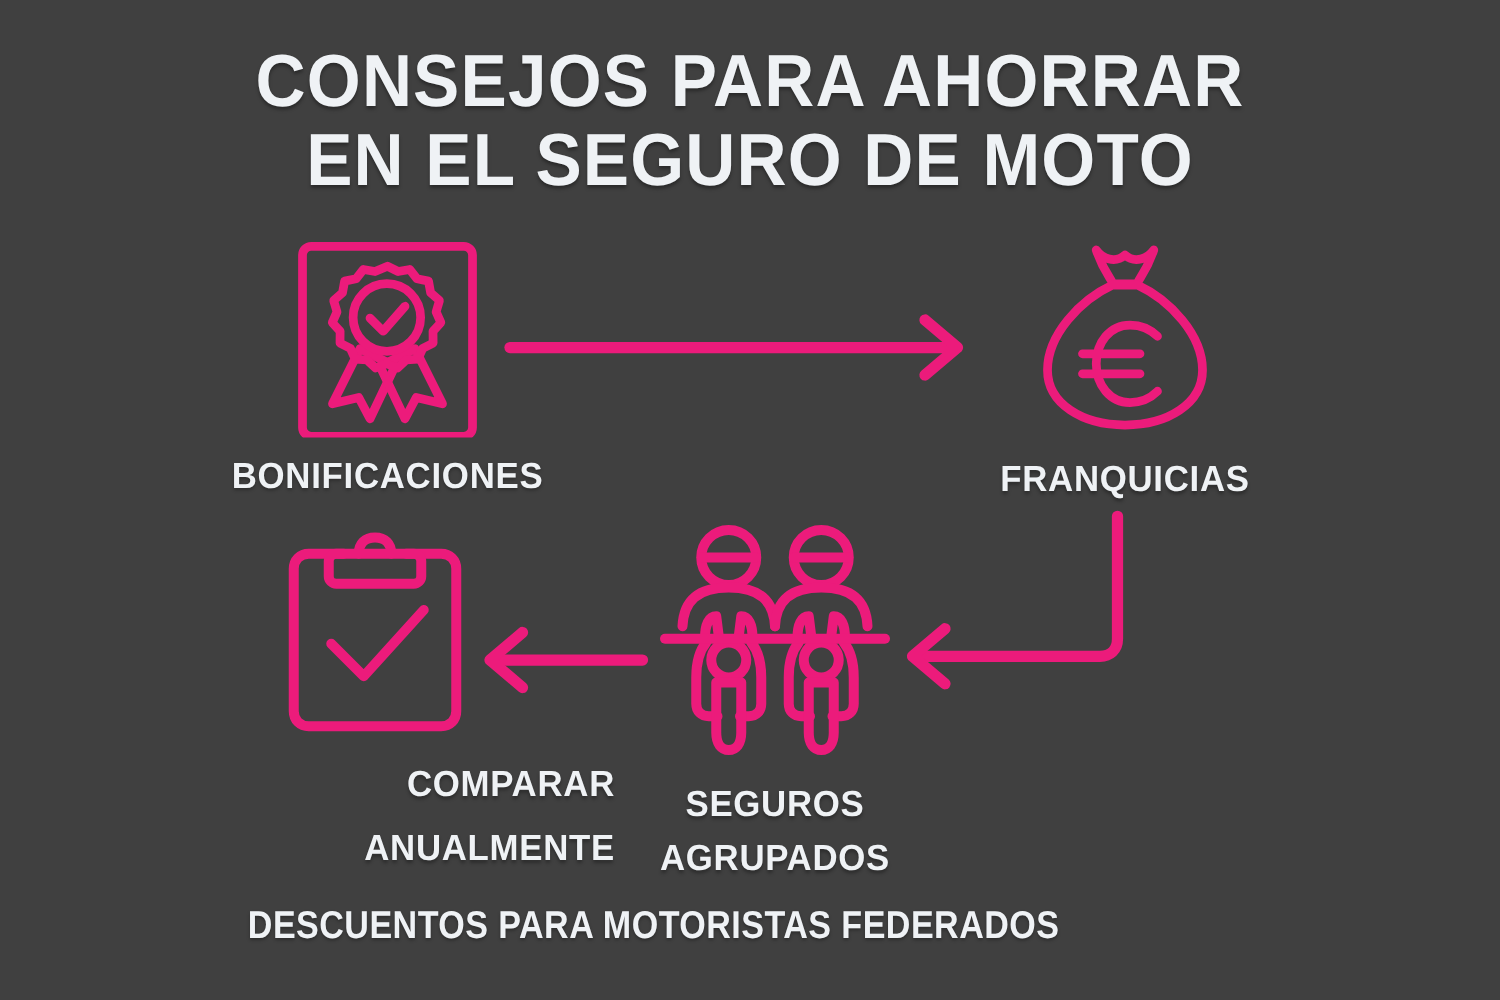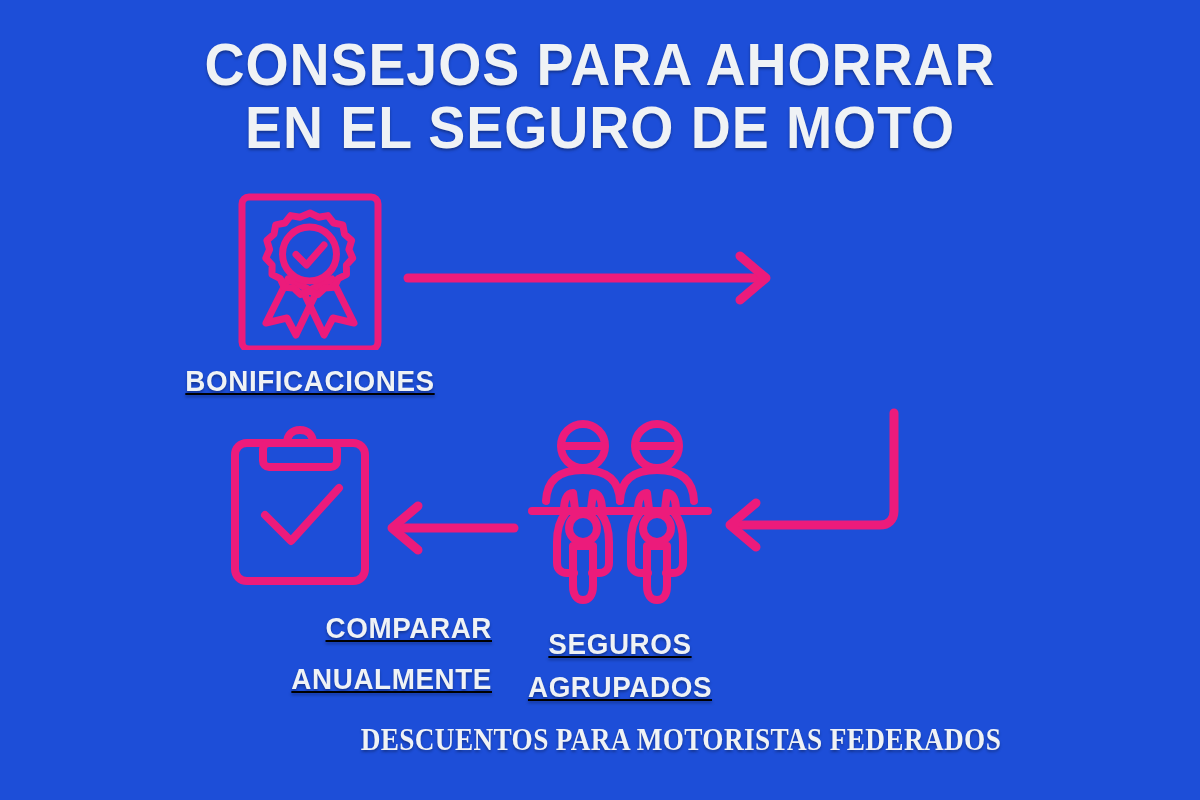--- a/index.html
+++ b/index.html
@@ -35,21 +35,20 @@
     letter-spacing: 1.0px;
     transform: scaleX(0.94);
     text-shadow: 0 2px 3px rgba(0,0,0,0.35);
     white-space: nowrap;
   }
 
   
   .node {
     position: absolute;
     text-align: center;
-    text-decoration: underline;
   }
   .node-icon {
     display: block;
     margin: 0 auto;
   }
   .node-label {
     display: block;
     color: #f1f4f6;
     font-weight: bold;
     font-size: 29px;
@@ -77,39 +76,38 @@
   #arrow-top     { left: 400px; top: 248px; }
   #arrow-right-l { left: 700px; top: 395px; }
   #arrow-left    { left: 372px; top: 498px; }
 
   
   .footer {
     position: absolute;
     left: 0;
     top: 722px;
     width: 1045px;
-    text-align: right;
-    font-family: Liberation Serif, serif;
+    text-align: center;
   }
   .footer-text {
     color: #eef1f4;
     font-weight: bold;
     font-size: 31px;
     line-height: 36px;
     letter-spacing: 0.4px;
     transform: scaleX(0.88);
     display: inline-block;
     text-shadow: 0 2px 3px rgba(0,0,0,0.32);
     white-space: nowrap;
   }
 </style>
 </head>
 <body>
 
-<div id="canvas" style="background: #1d4ed8;">
+<div id="canvas" style="background: #404040;">
 
   <div class="title-block">
     <span class="title-line" style="color: rgb(239, 242, 245);">CONSEJOS PARA AHORRAR</span>
     <span class="title-line" style="color: rgb(239, 242, 245);">EN EL SEGURO DE MOTO</span>
   </div>
 
   <div class="node" id="node-bonificaciones">
     <svg class="node-icon" width="160" height="160" viewBox="0 0 160 160" fill="none" stroke="#EC1B7B" stroke-width="7" stroke-linecap="round" stroke-linejoin="round">
 
       <rect x="12" y="7" width="136" height="152" rx="7" ry="7"></rect>
@@ -125,20 +123,39 @@
                L42.1 75.0 L35.8 68.1 L39.6 59.5 L36.9 50.4 L44.0 44.2
                L45.7 34.9 L54.9 33.0 L60.7 25.6 L70.0 27.2 Z"></path>
 
       <circle cx="79.5" cy="64" r="27"></circle>
 
       <path d="M66 64.5 L76.5 75 L94 55"></path>
     </svg>
     <span class="node-label" style="color: rgb(239, 242, 245);">BONIFICACIONES</span>
   </div>
 
+  <div class="node" id="node-franquicias">
+    <svg class="node-icon" width="160" height="160" viewBox="0 0 160 160" fill="none" stroke="#EC1B7B" stroke-width="7" stroke-linecap="round" stroke-linejoin="round">
+
+      <path d="M57 10 C 63 28, 70 34, 70 37 L 90 37 C 90 34, 97 28, 103 10
+               C 98 17, 88 21, 80 14 C 72 21, 62 17, 57 10 Z"></path>
+
+      <path d="M70 38
+               C 44 50, 18 78, 18 106
+               C 18 133, 46 150, 80 150
+               C 114 150, 142 133, 142 106
+               C 142 78, 116 50, 90 38 Z"></path>
+
+      <path d="M106 79 C 100 73, 92 70, 84 70 C 68 70, 57 84, 57 101
+               C 57 118, 68 132, 84 132 C 92 132, 100 129, 106 123"></path>
+      <path d="M46 93 L 92 93"></path>
+      <path d="M46 109 L 92 109"></path>
+    </svg>
+    <span class="node-label" style="color: rgb(239, 242, 245);">FRANQUICIAS</span>
+  </div>
 
   <div class="node" id="node-seguros">
     <svg class="node-icon" width="200" height="200" viewBox="0 0 200 200" fill="none" stroke="#EC1B7B" stroke-width="8" stroke-linecap="round" stroke-linejoin="round">
 
       <circle cx="63" cy="28" r="22"></circle>
       <path d="M41.5 28 L 84.5 28"></path>
 
       <path d="M26 83 C 27 63, 38 52, 63 52 C 88 52, 99 63, 100 83"></path>
 
       <path d="M44 92 C 44 82, 47 75, 53 75 L 55 91"></path>

